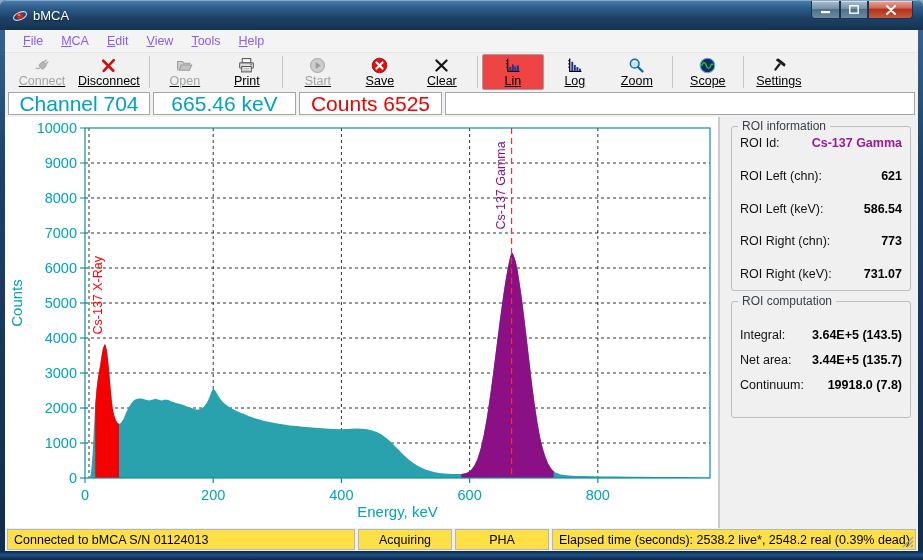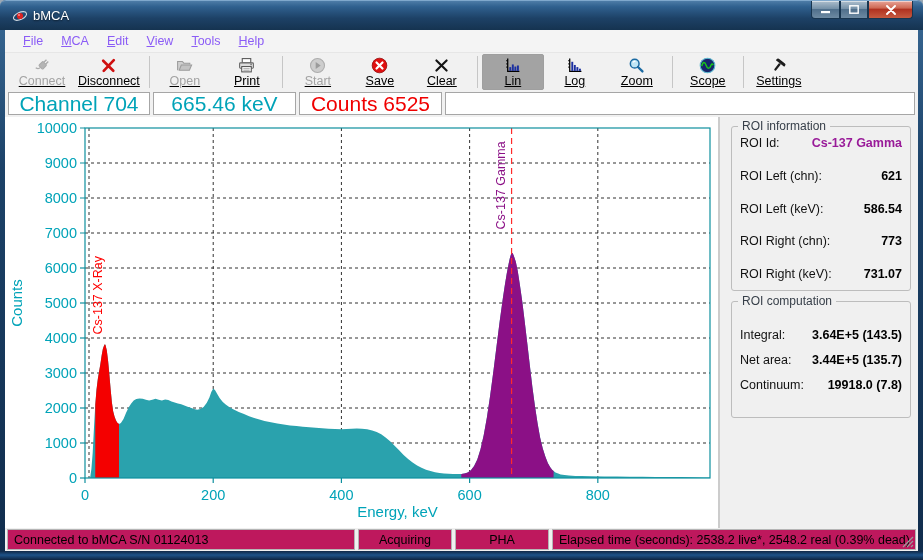--- a/index.html
+++ b/index.html
@@ -28,21 +28,21 @@
     background:linear-gradient(180deg,#e8a598 0%,#cf6a55 40%,#b03321 50%,#c55a40 100%);}
   
   .menubar{position:absolute;top:30px;left:5px;right:5px;height:23px;background:#f4f4f4;
     display:flex;align-items:center;padding-left:9px;border-bottom:1px solid #e6e6e6;}
   .menu-item{padding:3px 9px;color:#8b5cf6;font-size:12.5px;cursor:default;}
   
   .toolbar{position:absolute;top:53px;left:5px;right:5px;height:38px;background:#f1f1f1;
     display:flex;align-items:center;padding-left:6px;}
   .tb-btn{min-width:62px;padding:1px 4px 0;height:36px;display:flex;flex-direction:column;
     align-items:center;justify-content:center;border:1px solid transparent;border-radius:2px;text-decoration:underline;}
-  .tb-btn.pressed{background:#a3a3a3;border-color:#9f9f9f;}
+  .tb-btn.pressed{background:#ef4444;border-color:#9f9f9f;}
   .tb-icon{width:17px;height:17px;margin-bottom:0;}
   .tb-icon svg{width:17px;height:17px;display:block;}
   .tb-label{font-size:12.5px;color:#000;line-height:14px;}
   .tb-btn.disabled .tb-label{color:#a3a3a3;}
   .tb-sep{width:1px;height:32px;background:#c6c6c6;margin:0 4px;}
   
   .infobar{position:absolute;top:91px;left:5px;right:5px;height:26px;background:#f1f1f1;
     display:flex;gap:3px;padding:1px 3px 2px;}
   .info-box{border:1px solid #a6a6a6;background:#fff;display:flex;align-items:center;
     justify-content:center;font-size:21px;}
@@ -63,21 +63,21 @@
     flex-direction:column;justify-content:center;}
   .gb-row{display:flex;justify-content:space-between;align-items:center;}
   .gb-info .gb-row{height:33px;}
   .gb-comp .gb-row{height:25px;}
   .gb-label{color:#111;font-size:12.5px;}
   .gb-value{color:#000;font-weight:bold;font-size:12.5px;}
   .gb-value.purple{color:#991b99;}
   
   .statusbar{position:absolute;left:5px;right:5px;bottom:9px;height:23px;background:#f0f0f0;
     display:flex;gap:3px;padding:1px 2px;}
-  .sb-panel{border:1px solid #b5b5b5;background:#be185d;display:flex;align-items:center;
+  .sb-panel{border:1px solid #b5b5b5;background:#fde047;display:flex;align-items:center;
     font-size:12.5px;color:#000;padding:0 6px;white-space:nowrap;overflow:hidden;}
   .sb-1{width:348px;} .sb-2{width:94px;justify-content:center;} .sb-3{width:94px;justify-content:center;}
   .sb-4{flex:1;position:relative;}
   .grip{position:absolute;right:1px;bottom:1px;width:13px;height:13px;}
   .bottomframe{position:absolute;left:0;right:0;bottom:0;height:9px;
     background:linear-gradient(180deg,#0f2846 0%,#1d5288 45%,#0c2340 100%);}
 </style>
 </head>
 <body>
 

